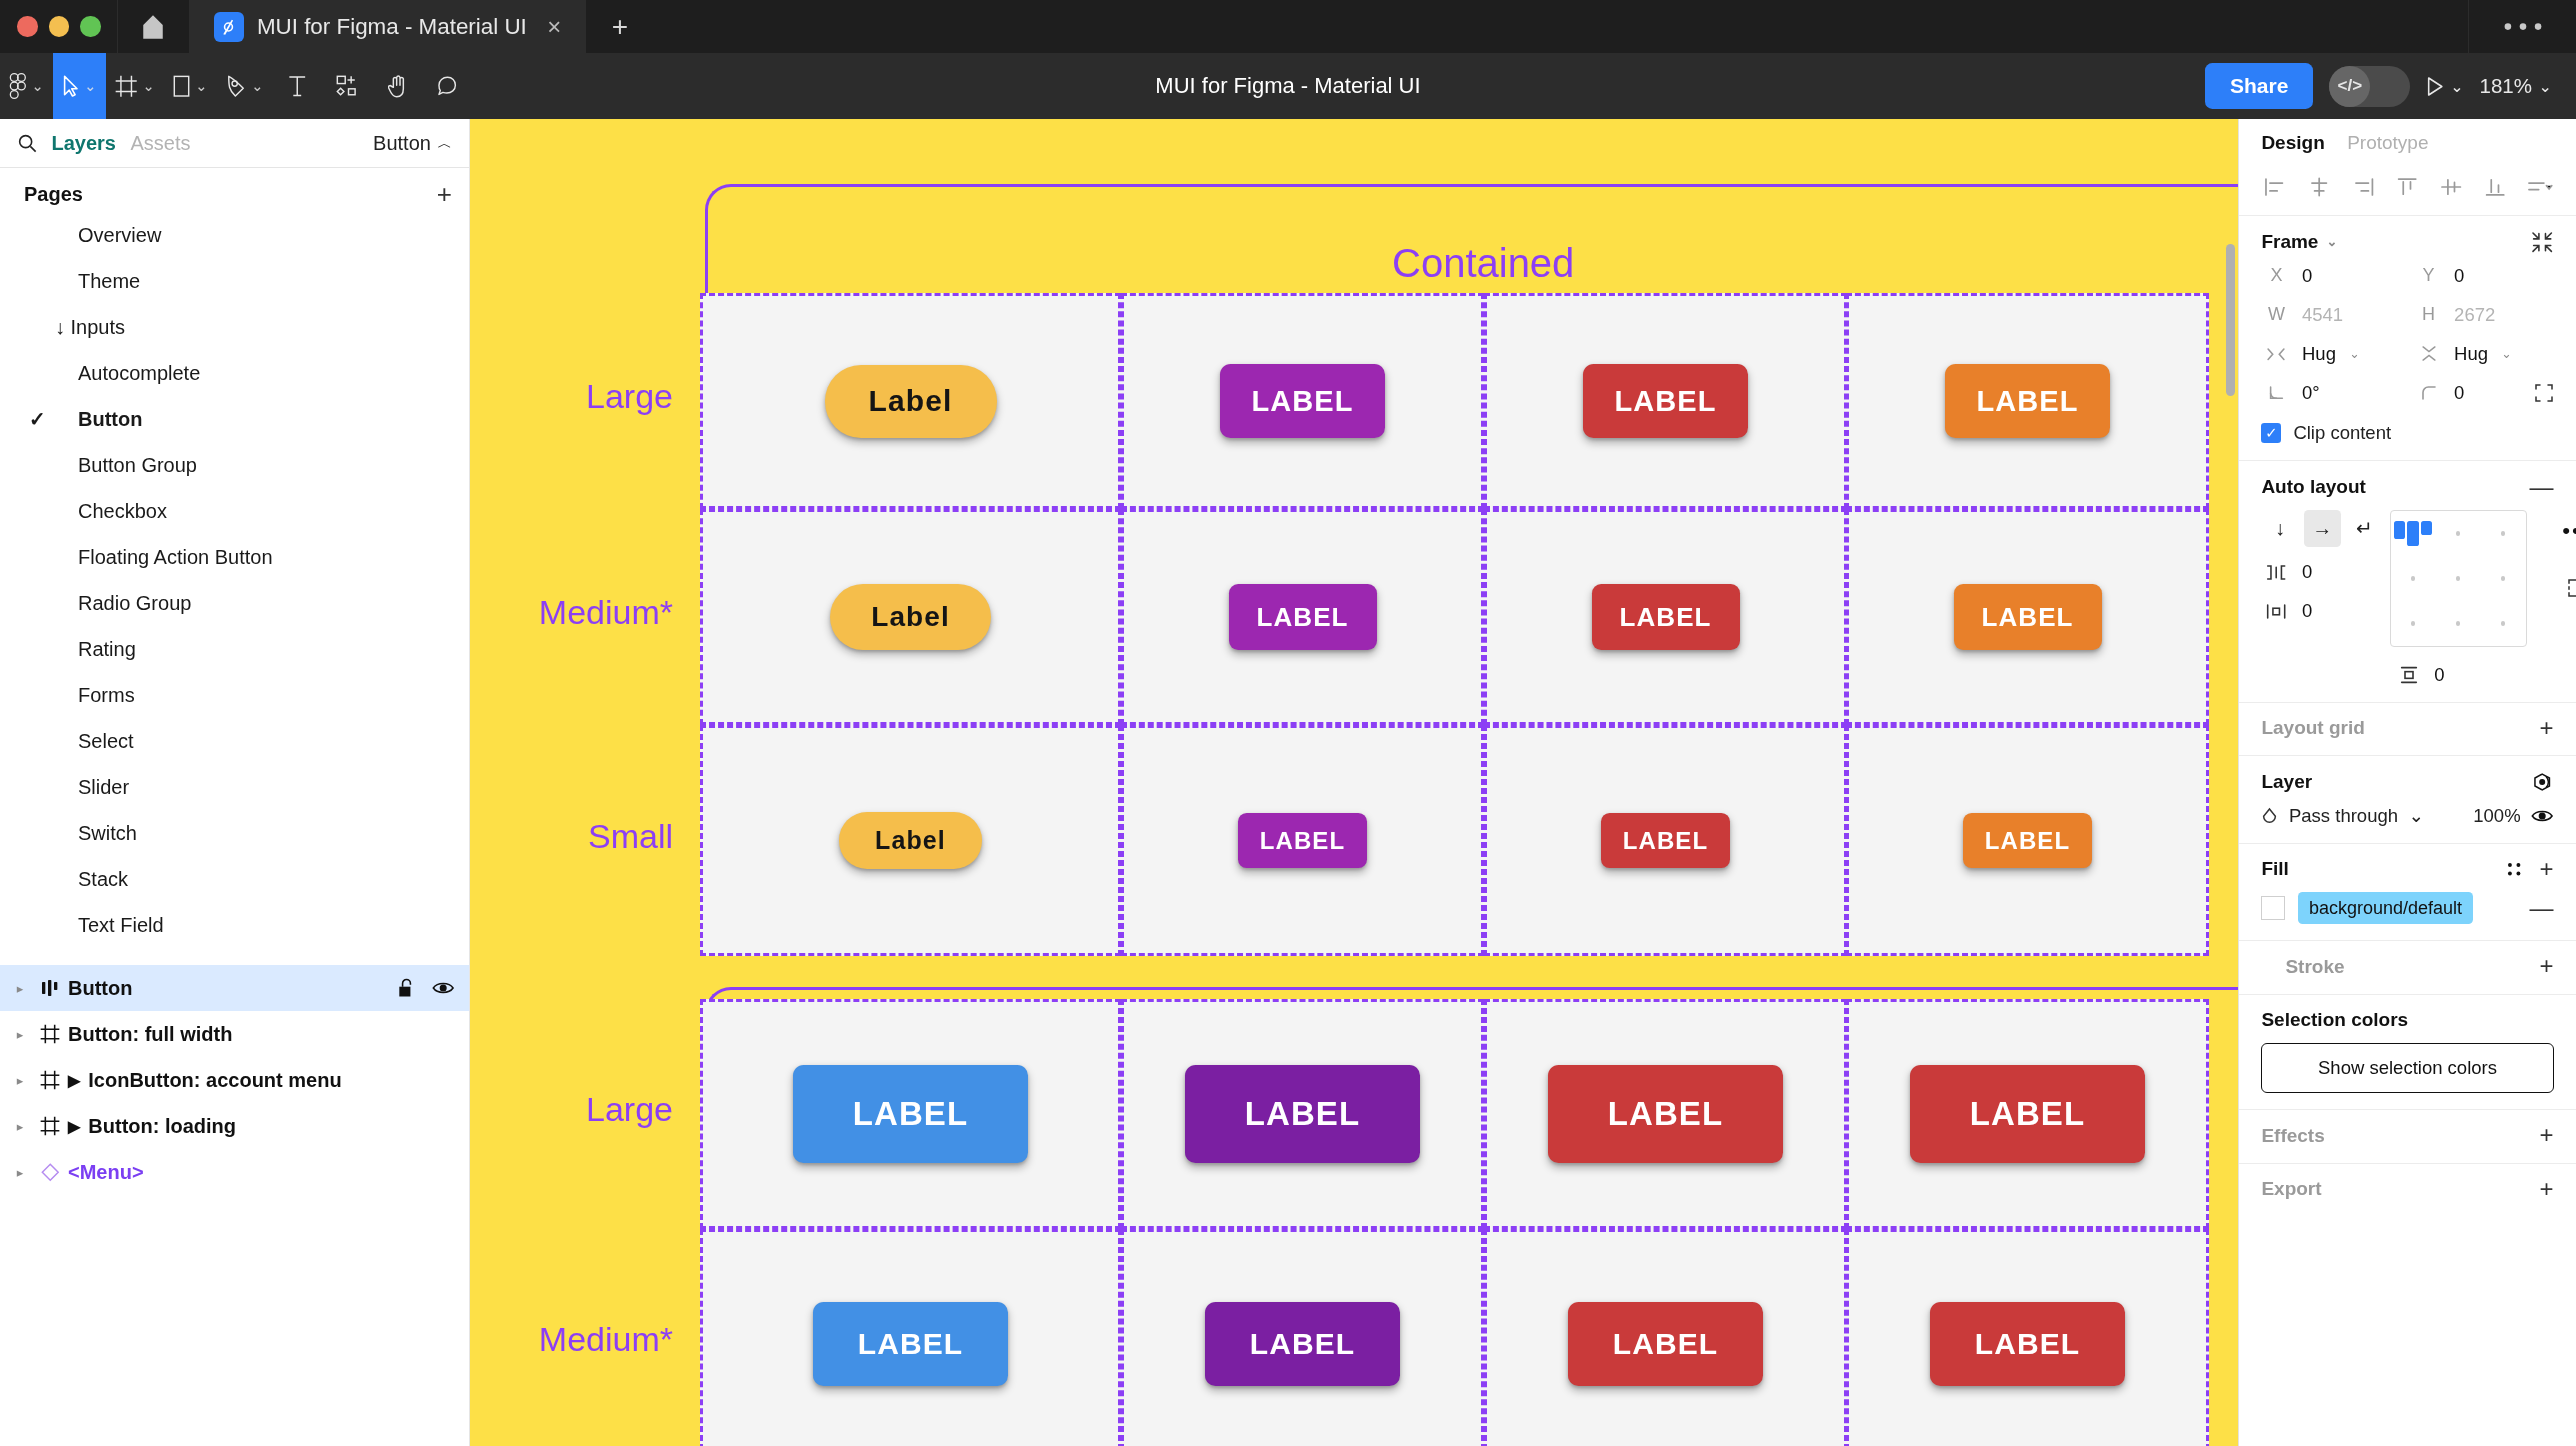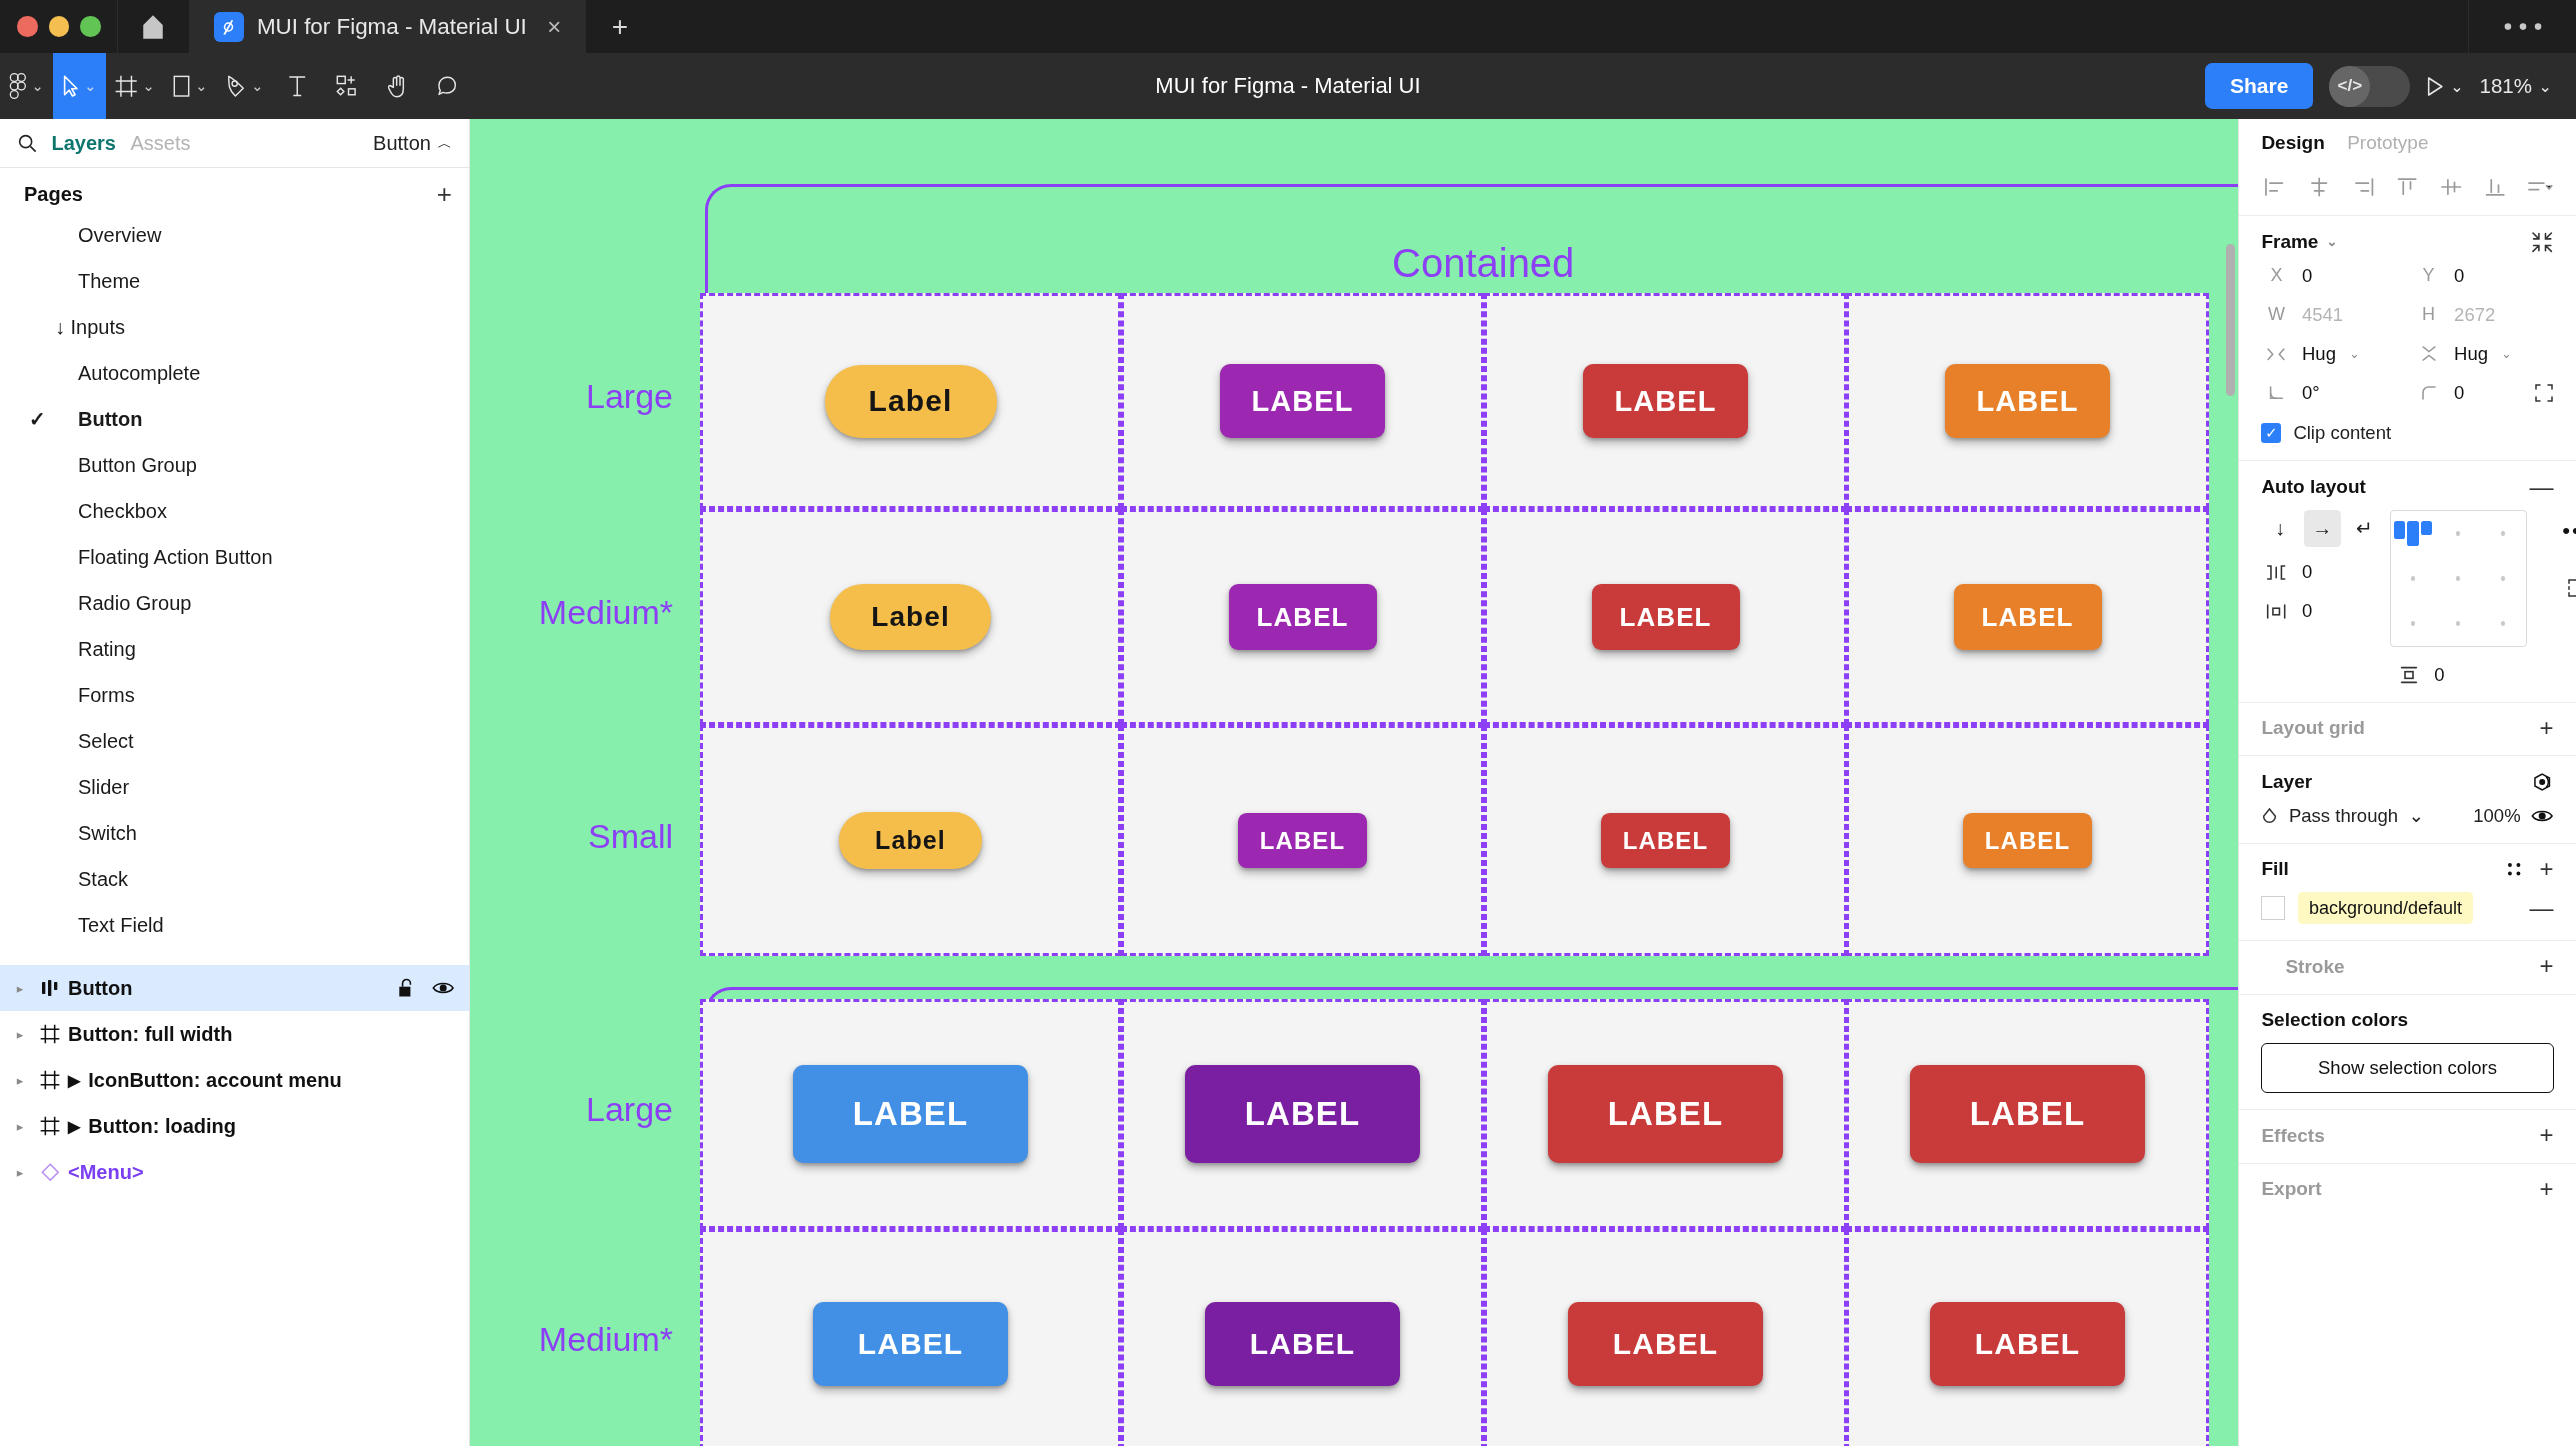--- a/index.html
+++ b/index.html
@@ -116,21 +116,21 @@
   .layer-caret { width:24px; text-align:center; color:#8a8a8a; font-size:13px; flex:0 0 auto; }
   .layer-icon { width:36px; display:flex; align-items:center; justify-content:center; flex:0 0 auto; }
   .layer-name { font-weight:bold; white-space:nowrap; display:flex; align-items:center; gap:8px; }
   .layer-name.menu { color:#7b3ff2; font-weight:bold; }
   .layer-actions { margin-left:auto; display:flex; align-items:center; gap:17px; }
   .tri { font-size:16px; }
 
   
   .canvas {
     position:absolute; left:470px; top:119px;
-    width:1768px; height:1328px; background:#86efac; overflow:hidden;
+    width:1768px; height:1328px; background:#fde047; overflow:hidden;
   }
   .contained-title {
     position:absolute; left:922px; top:122px;
     font-size:40px; color:#8C3FF5; white-space:nowrap;
   }
   
   .group-bracket {
     position:absolute; left:235px; top:65px; width:1584px; height:699px;
     border:3.3px solid #8C3FF5; border-right:none; border-bottom:none;
     border-top-left-radius:26px;
@@ -202,21 +202,21 @@
   .al-btn.on { background:#e8e8e8; }
   .padgrid {
     width:137px; height:137px; border:0.7px solid #dadada; border-radius:4px;
     display:grid; grid-template-columns:repeat(3,1fr); grid-template-rows:repeat(3,1fr);
     place-items:center; margin-left:auto; margin-right:29px;
   }
   .pd { width:4.6px; height:4.6px; border-radius:50%; background:#c9c9c9; }
   .pbar { width:11.2px; border-radius:2.6px; background:#2d7ff9; }
   .dots3 { font-size:22.4px; color:#111; letter-spacing:2px; cursor:pointer; }
   .swatch { width:24px; height:24px; border:0.7px solid #cfcfcf; background:#fff; flex:0 0 auto; }
-  .chip { background:#fef9c3; border-radius:4.6px; padding:5.3px 10.6px; font-size:18px; color:#111; }
+  .chip { background:#7dd3fc; border-radius:4.6px; padding:5.3px 10.6px; font-size:18px; color:#111; }
   .btn-outline {
     width:100%; border:1.3px solid #111; border-radius:6px;
     padding:13px 0; text-align:center; font-size:18.5px; color:#111; cursor:pointer;
   }
   .plus-ic { font-size:24px; color:#333; line-height:.7; cursor:pointer; }
   .minus-ic { font-size:24px; color:#333; line-height:.5; cursor:pointer; }
   svg { display:block; }
 </style>
 </head>
 <body>

